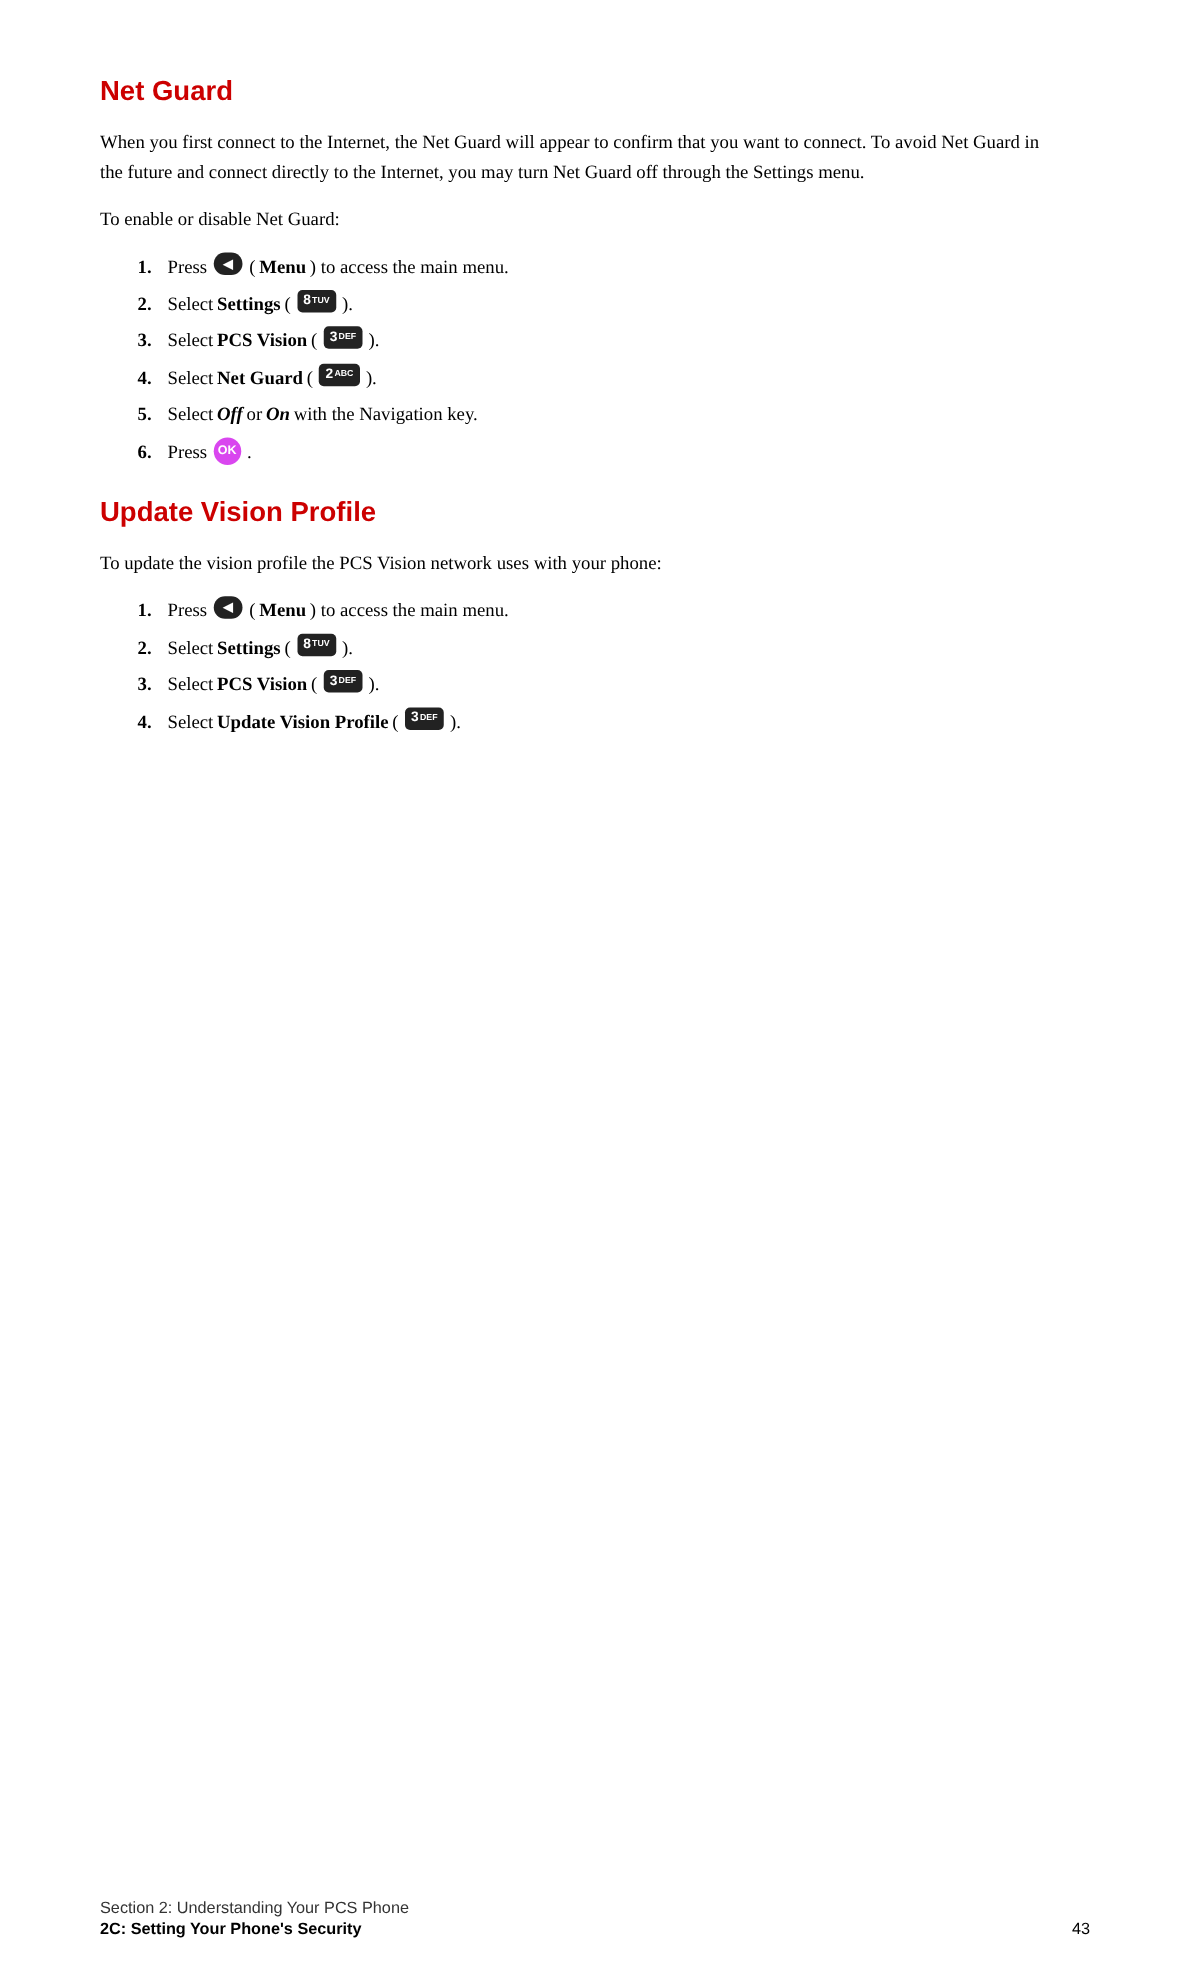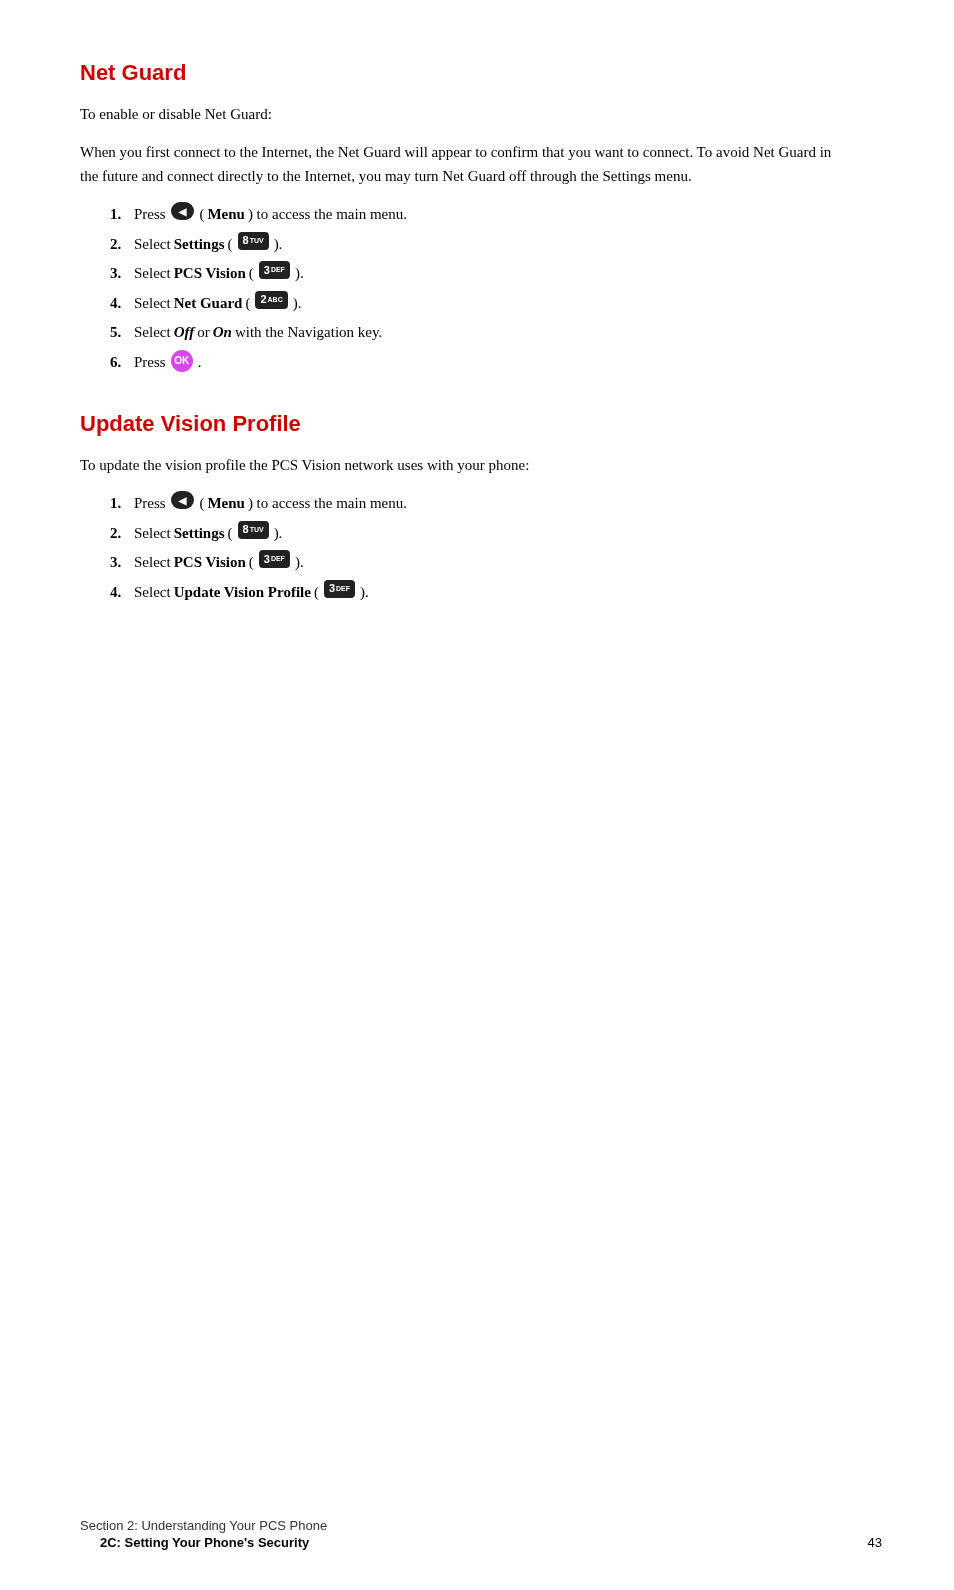--- a/index.html
+++ b/index.html
@@ -121,45 +121,44 @@
       font-size: 10px;
       font-weight: bold;
       width: 22px;
       height: 22px;
       margin: 0 2px;
       vertical-align: middle;
       font-family: Arial, sans-serif;
     }
 
     .section-gap {
-      margin-top: 36px;
+      margin-top: 22px;
     }
 
     
     .page-footer {
       position: absolute;
       bottom: 40px;
       left: 80px;
-      right: 72px;
+      right: 82px;
       border-top: none;
     }
 
     .footer-section-label {
       font-family: Arial, sans-serif;
       font-size: 13px;
       color: #333;
       margin-bottom: 2px;
     }
 
     .footer-subsection {
       font-family: Arial, sans-serif;
       font-size: 13px;
       font-weight: bold;
       color: #000;
-      margin-left: 20px;
     }
 
     .footer-page-num {
       font-family: Arial, sans-serif;
       font-size: 13px;
       font-weight: normal;
       float: right;
       margin-top: -20px;
     }
 
@@ -169,22 +168,22 @@
       align-items: flex-end;
     }
   </style>
 </head>
 <body>
 
 <div class="page-content">
 
   <div>
     <h2 class="section-heading">Net Guard</h2>
+    <p class="body-text">When you first connect to the Internet, the Net Guard will appear to confirm that you want to connect. To avoid Net Guard in the future and connect directly to the Internet, you may turn Net Guard off through the Settings menu.</p>
     <p class="body-text">To enable or disable Net Guard:</p>
-    <p class="body-text">When you first connect to the Internet, the Net Guard will appear to confirm that you want to connect. To avoid Net Guard in the future and connect directly to the Internet, you may turn Net Guard off through the Settings menu.</p>
 
     <ol class="steps">
 
       <li>
         <span class="step-num bold">1.&nbsp;&nbsp;</span>
         <span class="step-content">
           Press <span class="menu-btn">◀</span> (<span class="bold">Menu</span>) to access the main menu.
         </span>
       </li>
 

